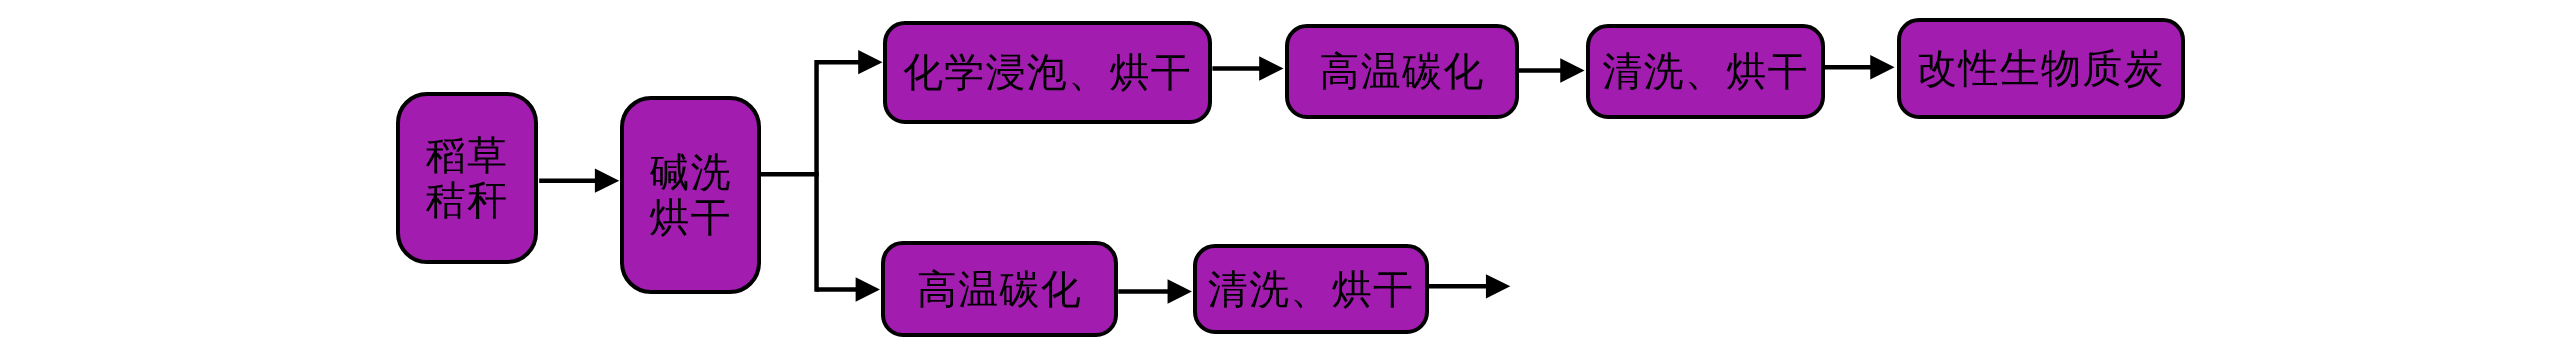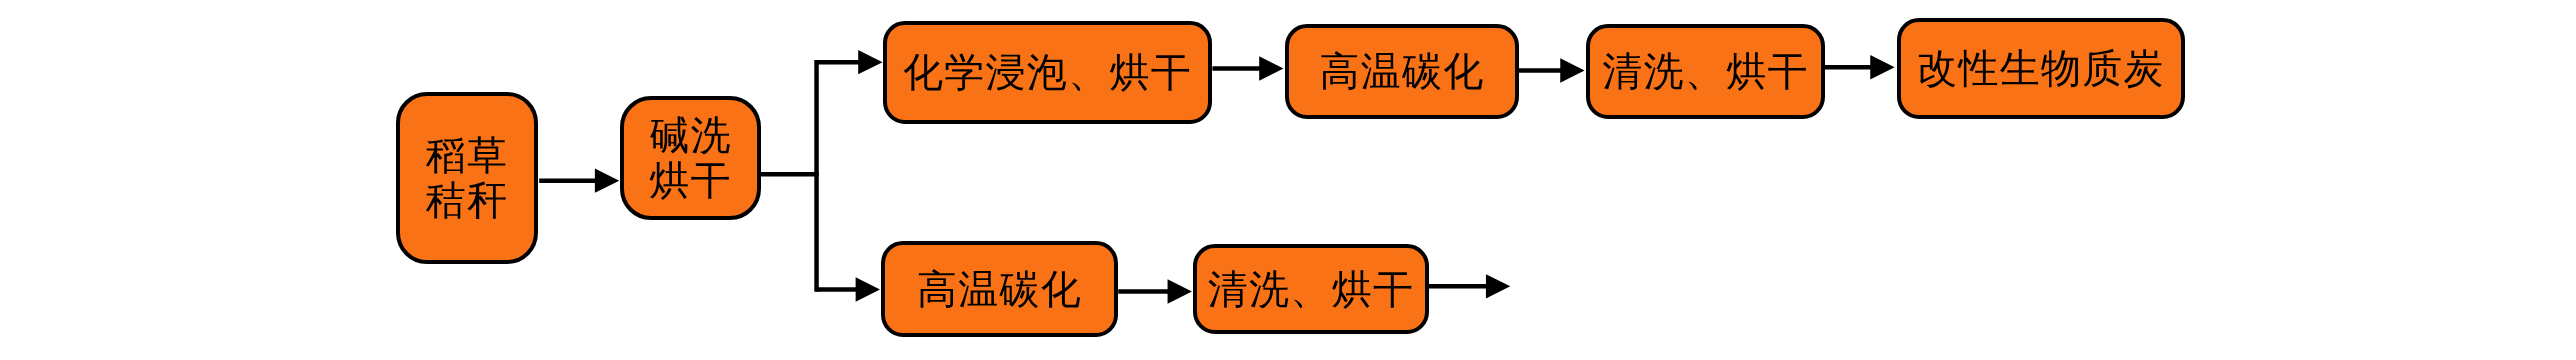--- a/index.html
+++ b/index.html
@@ -18,21 +18,21 @@
   .connector-layer {
     position: absolute;
     left: 0;
     top: 0;
     width: 2576px;
     height: 360px;
   }
   .node {
     position: absolute;
     box-sizing: border-box;
-    background: #f97316;
+    background: #a21caf;
     border: 4.5px solid #000000;
     display: flex;
     align-items: center;
     justify-content: center;
   }
   .node-label {
     color: #000000;
     font-size: 40px;
     line-height: 1.12;
     text-align: center;
@@ -90,21 +90,21 @@
       <line x1="2228" y1="447" x2="2321" y2="447" stroke="#000" stroke-width="7"></line>
       <polygon points="2355,447 2317,428 2317,466" fill="#000"></polygon>
     </g>
   </svg>
 
   <div class="node" style="left:396px;top:92px;width:142px;height:172px;border-radius:31px;">
     <span class="node-label">稻草
 秸秆</span>
   </div>
 
-  <div class="node" style="left:620px;top:96px;width:141px;height:124px;border-radius:31px;">
+  <div class="node" style="left:620px;top:96px;width:141px;height:198px;border-radius:31px;">
     <span class="node-label">碱洗
 烘干</span>
   </div>
 
   <div class="node" style="left:883px;top:20.5px;width:329px;height:103px;border-radius:22px;">
     <span class="node-label">化学浸泡、烘干</span>
   </div>
 
   <div class="node" style="left:1285px;top:24.4px;width:234px;height:95px;border-radius:22px;">
     <span class="node-label">高温碳化</span>

